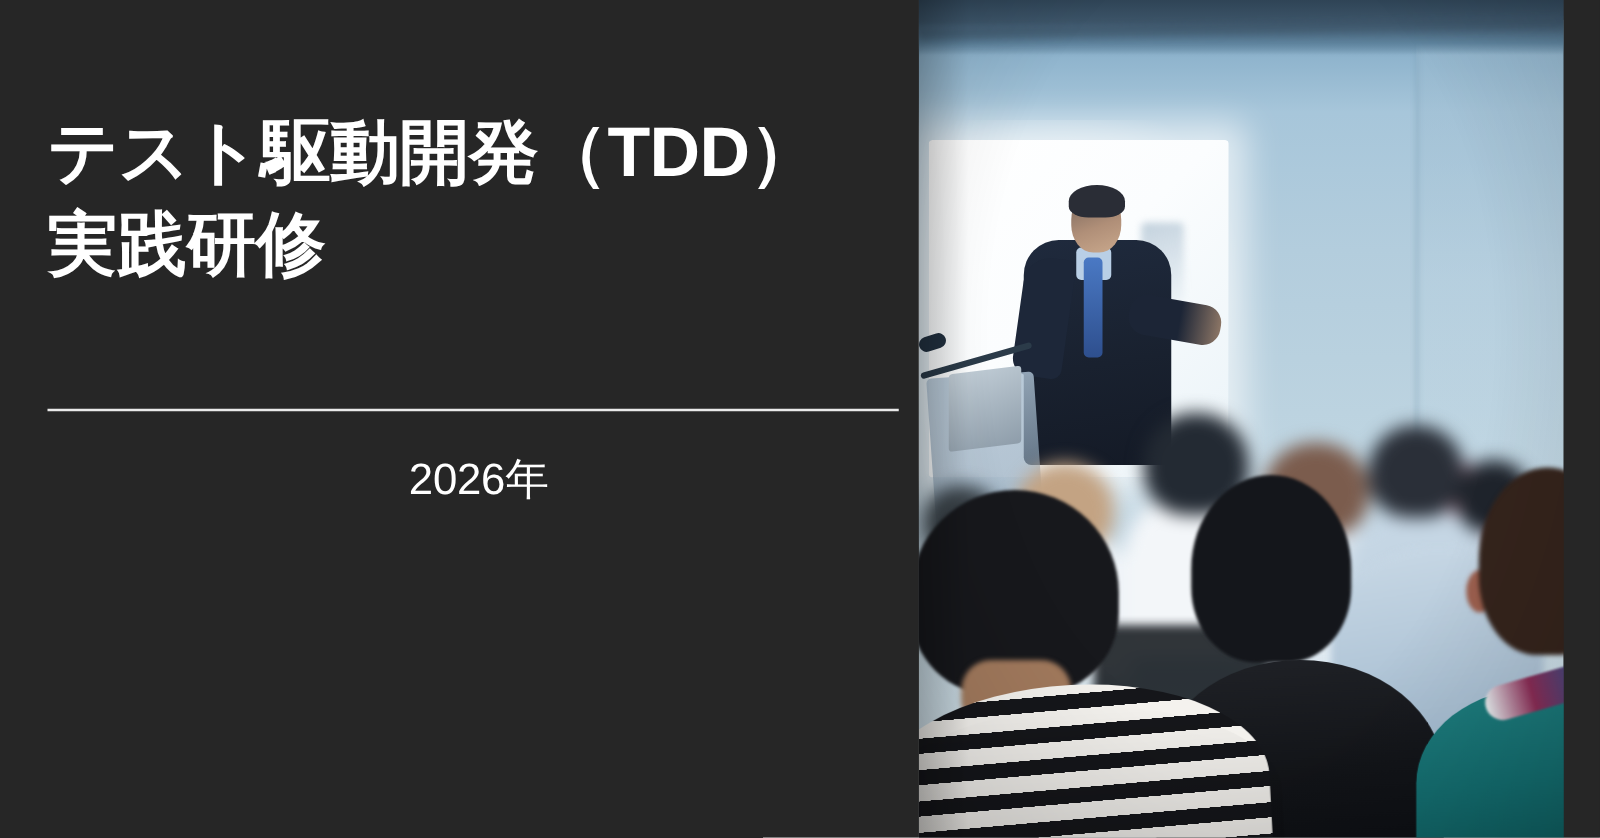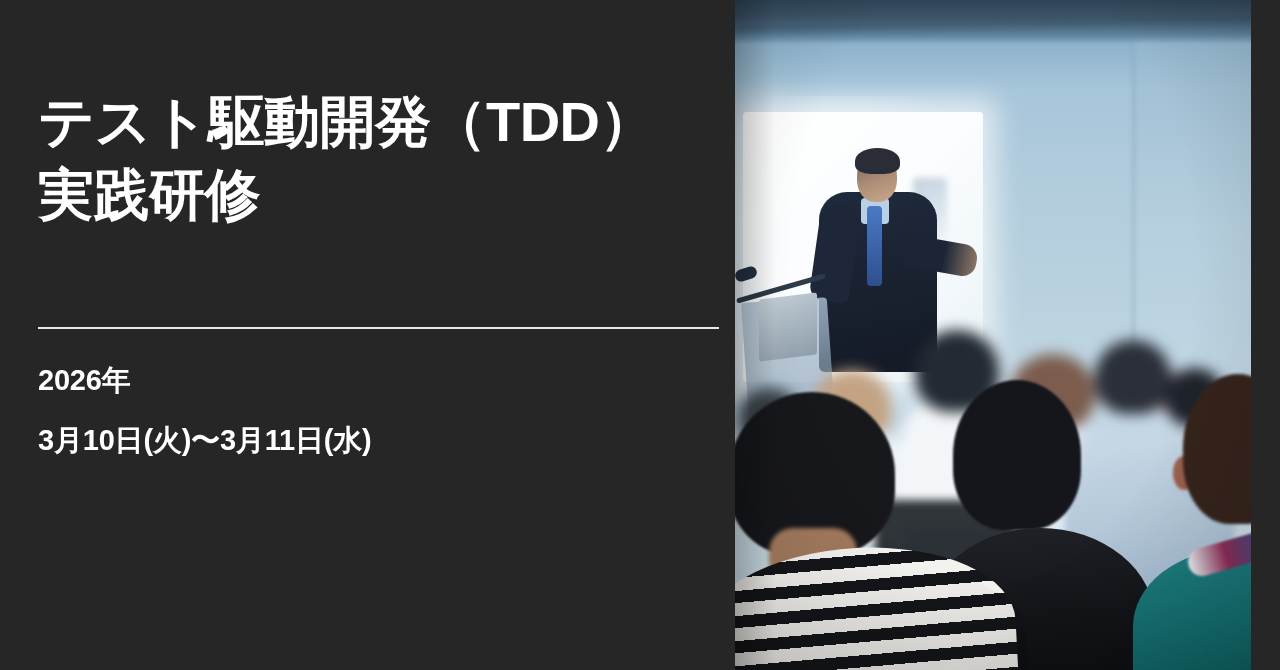--- a/index.html
+++ b/index.html
@@ -43,25 +43,26 @@
     width:681px; height:2px;
     background:#e9e9e9;
   }
   .details {
     position:absolute;
     left:38px; top:366px;
     width:690px;
   }
   .detail-line {
     color:#ffffff;
-    font-size:29px;
-    font-weight:700;
+    font-size:35px;
+    font-weight:400;
     line-height:1.0;
     letter-spacing:-0.2px;
     white-space:pre;
+    text-align:center;
   }
   .detail-line.year   { margin-bottom:31px; }
   .detail-line.dates  { margin-bottom:64px; }
 
   
   .photo-pane {
     position:relative;
     width:516px; height:670px;
     flex:0 0 516px;
     overflow:hidden;
@@ -348,21 +349,20 @@
 
     <div class="title-block">
       <h1 class="event-title">テスト駆動開発（TDD）
 実践研修</h1>
     </div>
 
     <div class="divider"></div>
 
     <div class="details">
       <div class="detail-line year">2026年</div>
-      <div class="detail-line dates">3月10日(火)〜3月11日(水)</div>
     </div>
 
   </div>
 
   <div class="photo-pane">
     <div class="photo">
       <div class="wall"></div>
       <div class="wall-right"></div>
       <div class="wall-seam"></div>
       <div class="ceiling"></div>

